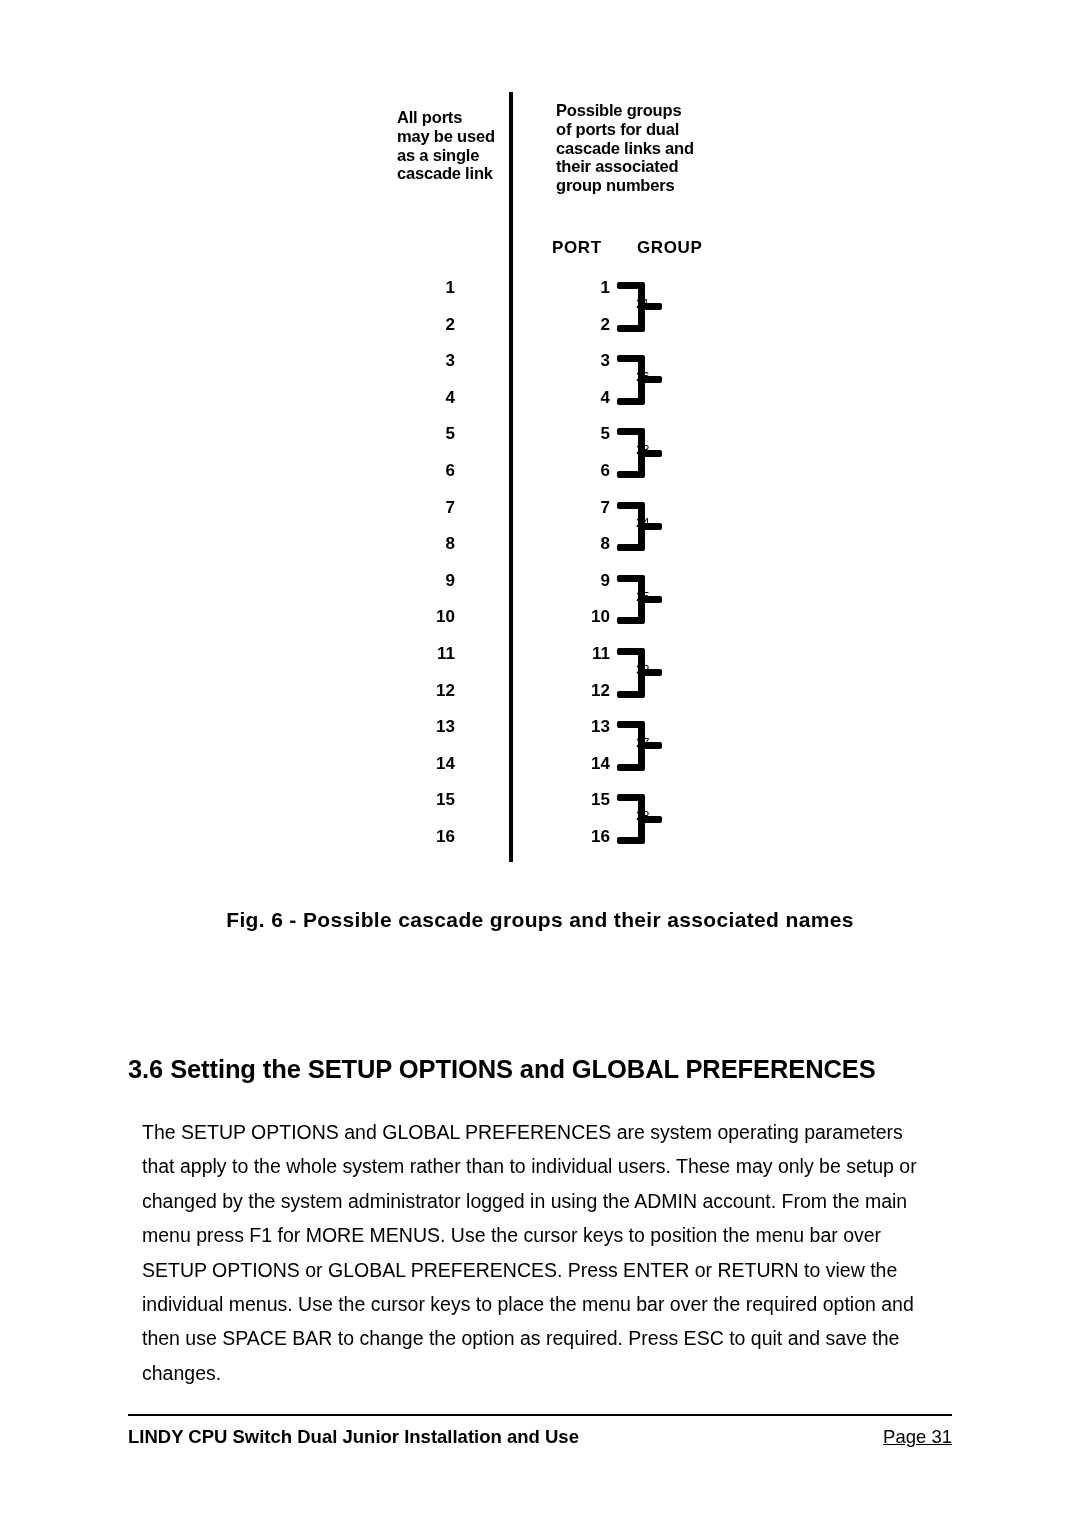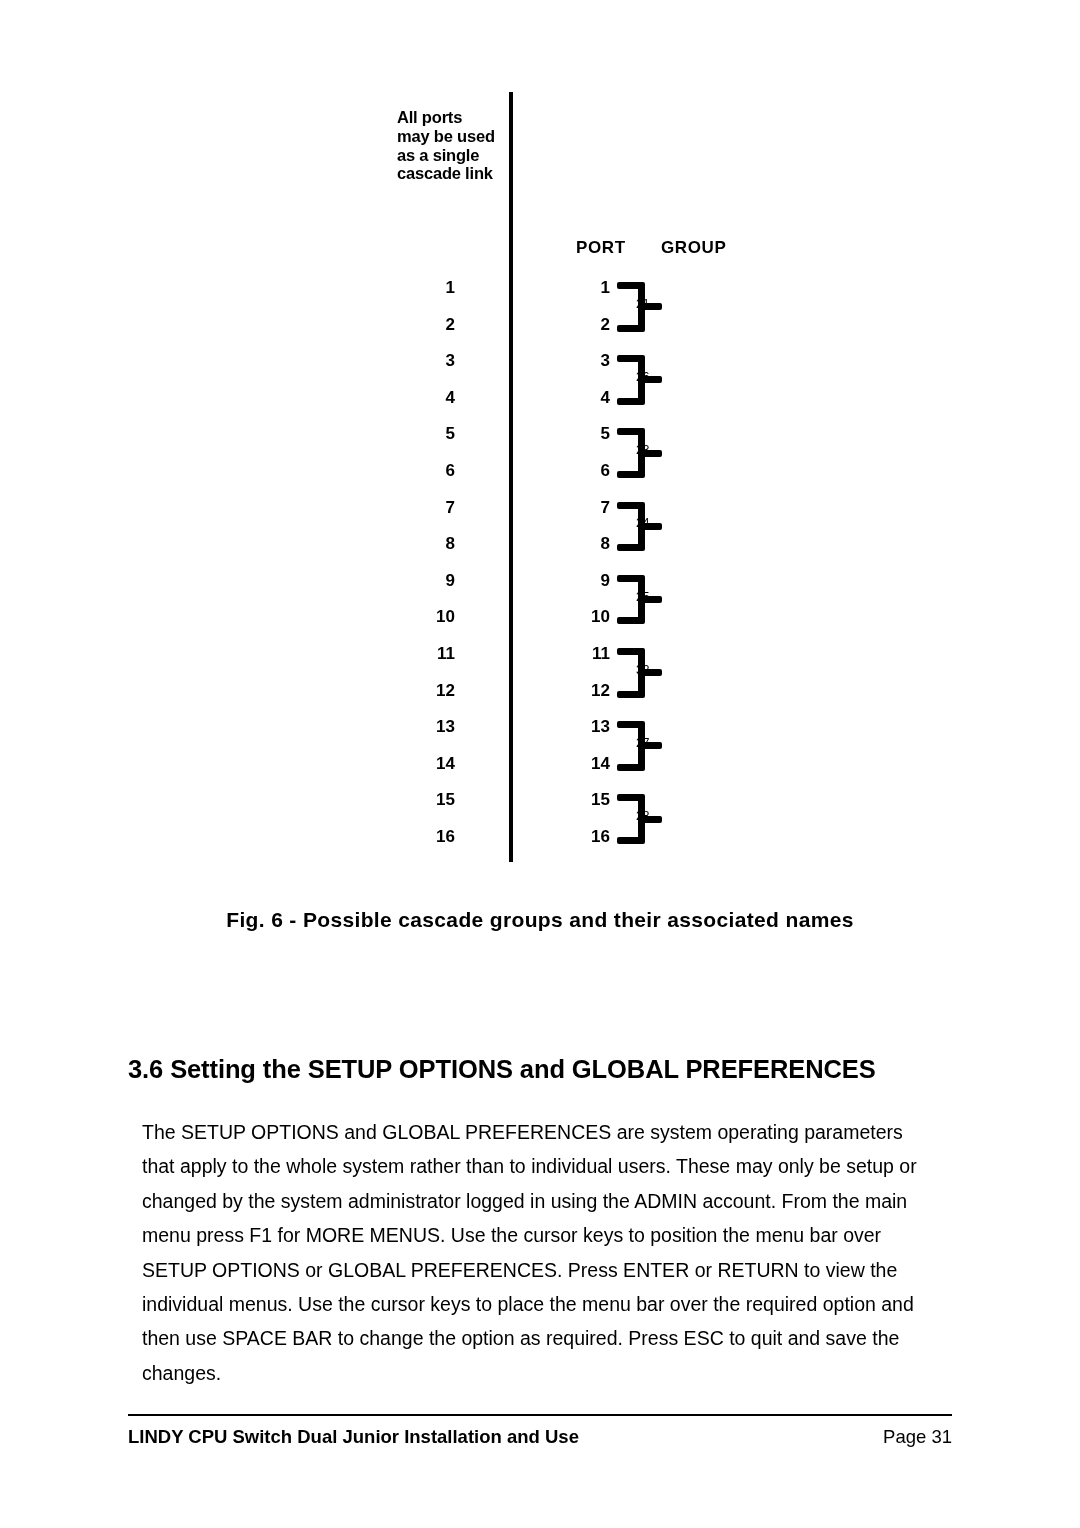--- a/index.html
+++ b/index.html
@@ -55,21 +55,20 @@
     height: 770px;
     background: #000000;
   }
 
   .col-head {
     position: absolute;
     font-size: 17px;
     font-weight: bold;
     letter-spacing: 0.6px;
     top: 238px;
-    margin-left: 24px;
   }
   .col-head.port  { left: 552px; }
   .col-head.group { left: 637px; }
 
   
   .left-port {
     position: absolute;
     width: 40px;
     text-align: right;
     font-size: 17px;
@@ -177,34 +176,39 @@
     position: absolute;
     left: 128px;
     top: 1426px;
     width: 824px;
     display: flex;
     justify-content: space-between;
     align-items: baseline;
     font-size: 18.5px;
     font-weight: bold;
   }
-  #footer .page-label { font-weight: normal; }
+  #footer .page-label { font-weight: normal; text-decoration: underline; }
 </style>
 </head>
 <body>
 
 <div id="figure">
 
   <div class="fig-caption-left" style="white-space: pre-line; margin-left: 23px;">All ports
 may be used
 as a single
 cascade link</div>
 
   <div class="divider"></div>
 
+  <div class="fig-caption-right" style="white-space: pre-line;">Possible groups
+of ports for dual
+cascade links and
+their associated
+group numbers</div>
 
   <div class="col-head port">PORT</div>
   <div class="col-head group">GROUP</div>
 
   <div id="left-port-list">
       <div class="left-port" style="top: 278px;">1</div>
       <div class="left-port" style="top: 314.6px;">2</div>
       <div class="left-port" style="top: 351.2px;">3</div>
       <div class="left-port" style="top: 387.8px;">4</div>
       <div class="left-port" style="top: 424.4px;">5</div>

